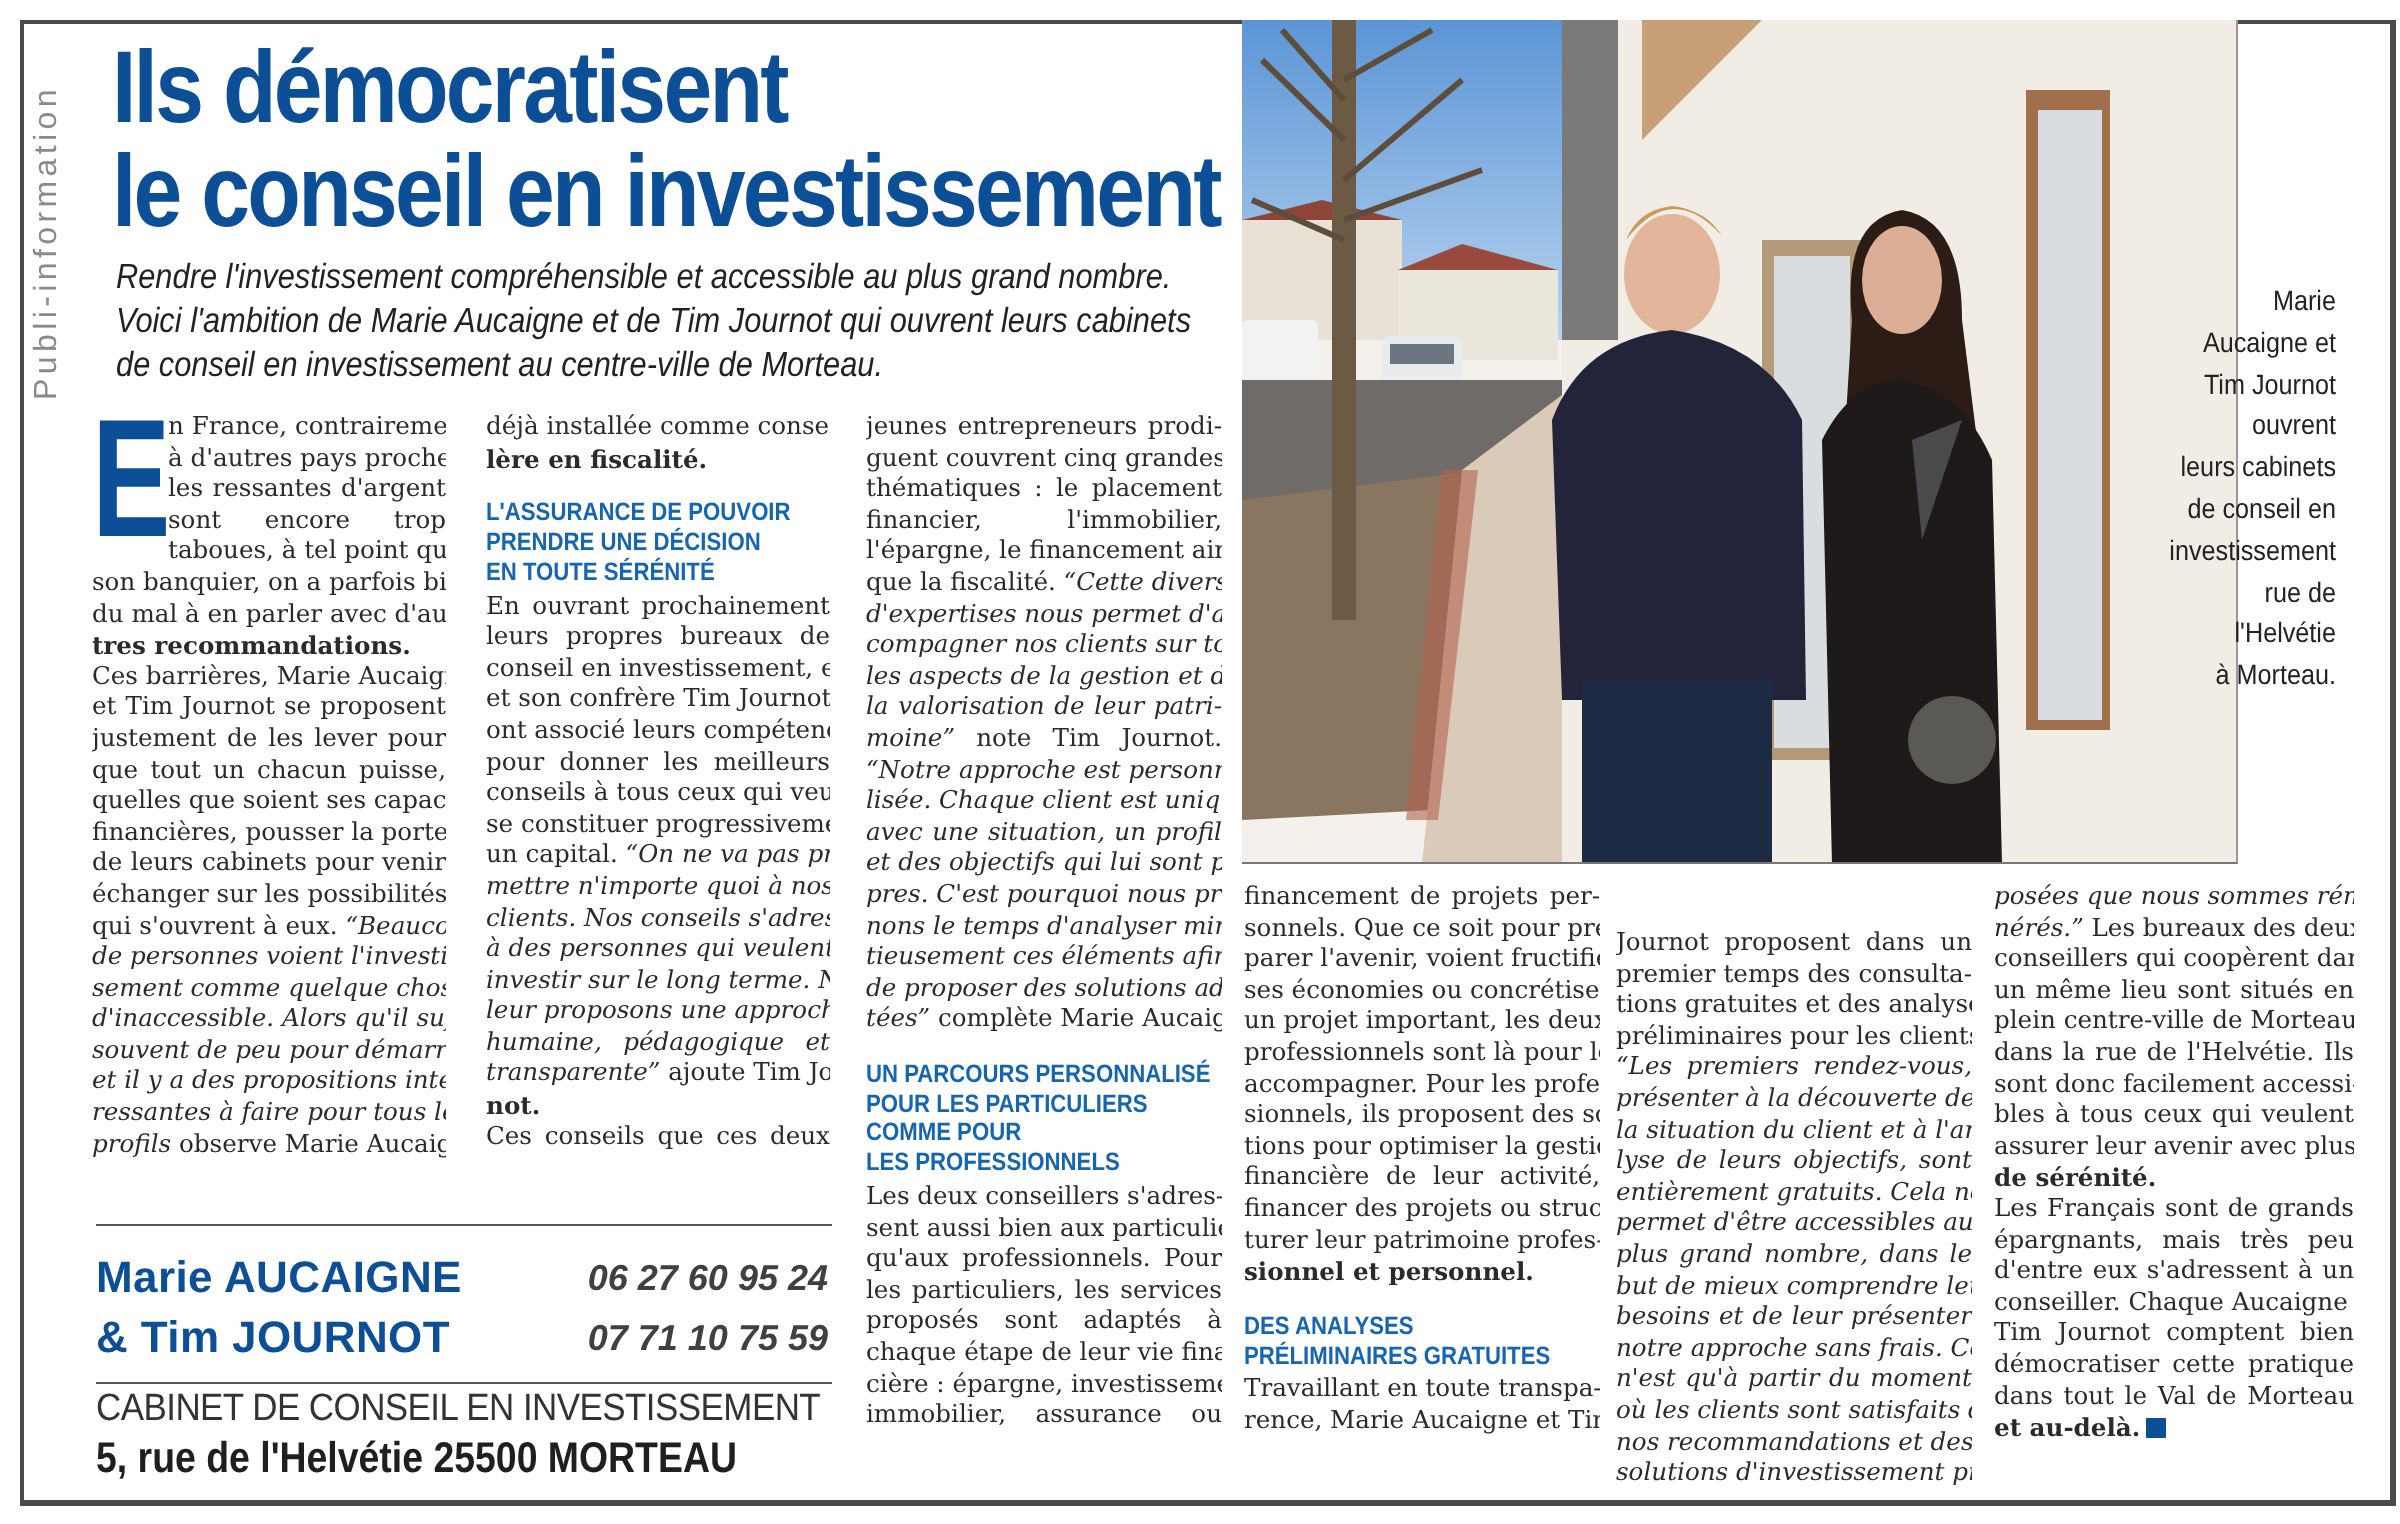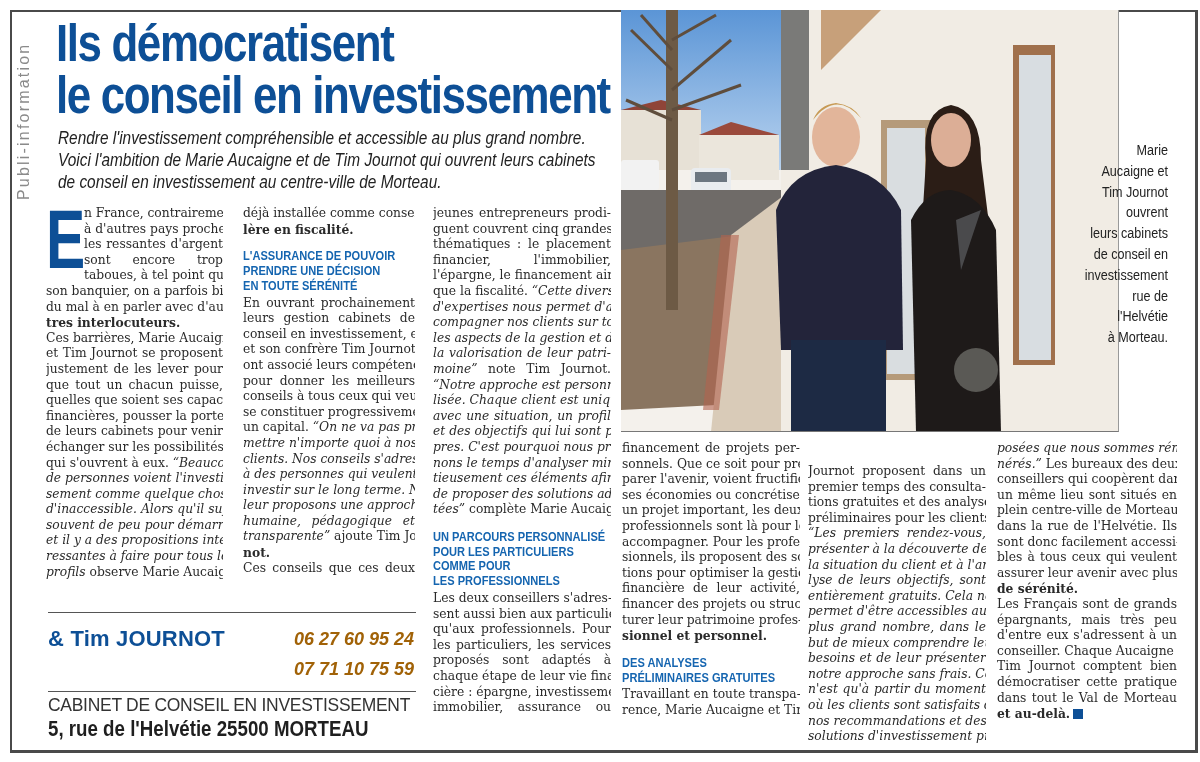--- a/index.html
+++ b/index.html
@@ -70,21 +70,21 @@
   }
   .contact .rule { height: 1px; background: #555; width: 368px; }
   .contact .names {
     position: absolute; left: 0; top: 12px;
     font-family: "Liberation Sans", sans-serif; font-weight: 700;
     color: #0d4f96; font-size: 22px; line-height: 30px; letter-spacing: 0.2px;
   }
   .contact .phones {
     position: absolute; right: 2px; top: 12px; text-align: right;
     font-family: "Liberation Sans", sans-serif; font-weight: 700; font-style: italic;
-    color: #a16207; font-size: 18px; line-height: 30px;
+    color: #404040; font-size: 18px; line-height: 30px;
   }
   .contact .rule2 { position: absolute; left: 0; top: 79px; height: 1px; background: #555; width: 368px; }
   .contact .firm {
     position: absolute; left: 0; top: 82px; white-space: nowrap;
     font-family: "Liberation Sans", sans-serif; font-size: 19px; color: #333; letter-spacing: -0.3px;
     transform: scaleX(0.92); transform-origin: 0 0; line-height: 22px;
   }
   .contact .addr {
     position: absolute; left: 0; top: 104px; white-space: nowrap;
     font-family: "Liberation Sans", sans-serif; font-weight: 700; font-size: 21.5px; color: #1f1f1f;
@@ -130,21 +130,21 @@
   <div class="dropcap">E</div>
   <div class="indent-block">
     <span class="ln">n France, contrairement</span>
     <span class="ln">à d'autres pays proches,</span>
     <span class="ln">les ressantes d'argent</span>
     <span class="ln">sont encore trop</span>
   </div>
   <span class="ln">taboues, à tel point qu'à part</span>
   <span class="ln">son banquier, on a parfois bien</span>
   <span class="ln">du mal à en parler avec d'au-</span>
-  <span class="ln last">tres interlocuteurs.</span>
+  <span class="ln last">tres recommandations.</span>
   <span class="ln">Ces barrières, Marie Aucaigne</span>
   <span class="ln">et Tim Journot se proposent</span>
   <span class="ln">justement de les lever pour</span>
   <span class="ln">que tout un chacun puisse,</span>
   <span class="ln">quelles que soient ses capacités</span>
   <span class="ln">financières, pousser la porte</span>
   <span class="ln">de leurs cabinets pour venir</span>
   <span class="ln">échanger sur les possibilités</span>
   <span class="ln"><span>qui s'ouvrent à eux. </span><i>“Beaucoup</i></span>
   <i class="ln">de personnes voient l'investis-</i>
@@ -158,21 +158,21 @@
 
 <div class="col col2">
   <span class="ln">déjà installée comme conseil-</span>
   <span class="ln last">lère en fiscalité.</span>
   <div class="subhead">
     <span>L'ASSURANCE DE POUVOIR</span>
     <span>PRENDRE UNE DÉCISION</span>
     <span>EN TOUTE SÉRÉNITÉ</span>
   </div>
   <span class="ln">En ouvrant prochainement</span>
-  <span class="ln">leurs gestion cabinets de</span>
+  <span class="ln">leurs propres bureaux de</span>
   <span class="ln">conseil en investissement, elle</span>
   <span class="ln">et son confrère Tim Journot</span>
   <span class="ln">ont associé leurs compétences</span>
   <span class="ln">pour donner les meilleurs</span>
   <span class="ln">conseils à tous ceux qui veulent</span>
   <span class="ln">se constituer progressivement</span>
   <span class="ln"><span>un capital. </span><i>“On ne va pas pro-</i></span>
   <i class="ln">mettre n'importe quoi à nos</i>
   <i class="ln">clients. Nos conseils s'adressent</i>
   <i class="ln">à des personnes qui veulent</i>
@@ -281,20 +281,21 @@
   <span class="ln">conseiller. Chaque Aucaigne et</span>
   <span class="ln">Tim Journot comptent bien</span>
   <span class="ln">démocratiser cette pratique</span>
   <span class="ln">dans tout le Val de Morteau</span>
   <span class="ln last"><span>et au-delà.</span><span class="end-mark"></span></span>
 </div>
 
 <div class="contact">
   <div class="rule"></div>
   <div class="names">
+    <div>Marie AUCAIGNE</div>
     <div>&amp; Tim JOURNOT</div>
   </div>
   <div class="phones">
     <div>06 27 60 95 24</div>
     <div>07 71 10 75 59</div>
   </div>
   <div class="rule2"></div>
   <div class="firm">CABINET DE CONSEIL EN INVESTISSEMENT</div>
   <div class="addr">5, rue de l'Helvétie 25500 MORTEAU</div>
 </div>

